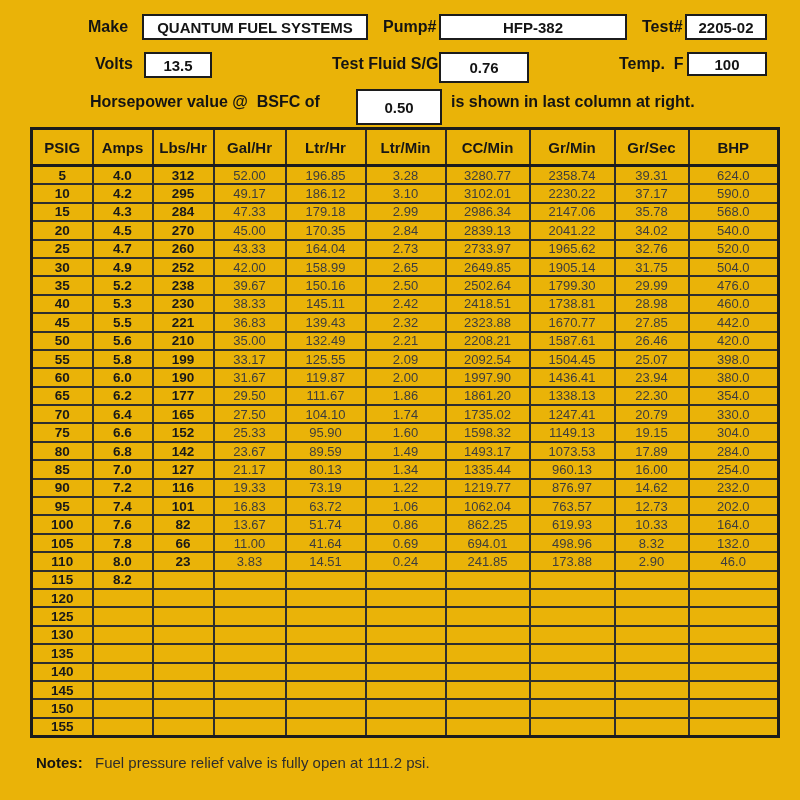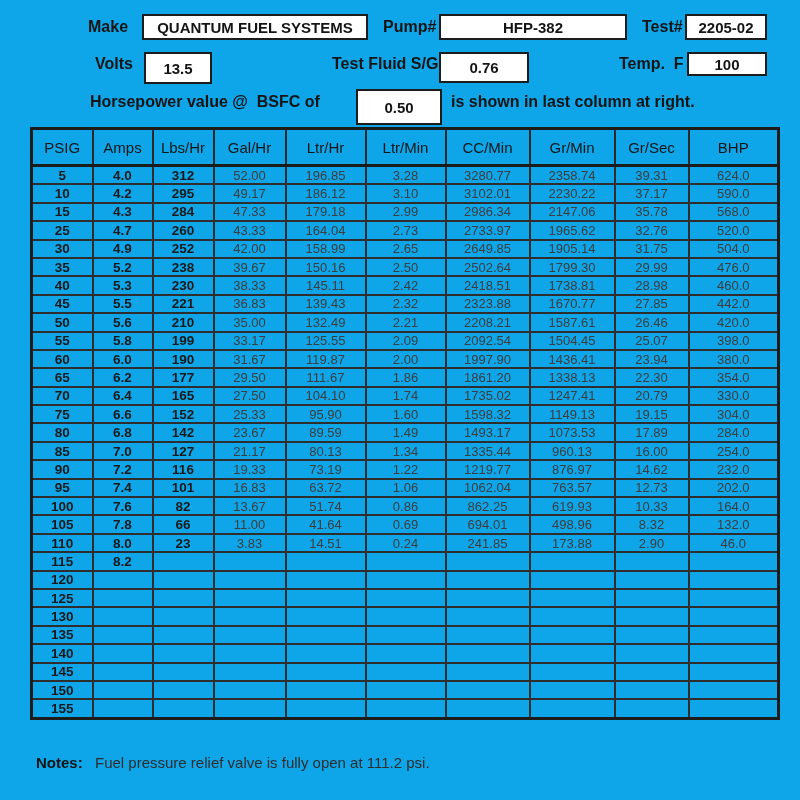--- a/index.html
+++ b/index.html
@@ -1,19 +1,19 @@
 <!DOCTYPE html>
 <html><head>
 <meta charset="utf-8">
 <style>
   html,body{margin:0;padding:0;background:#fff;}
   .page{
     position:relative;
     width:800px;height:800px;
-    background:#0ea5e9;
+    background:#eab308;
     font-family:"Liberation Sans", sans-serif;
     color:#111;
     overflow:hidden;
   }
   .lbl{
     position:absolute;
     font-weight:bold;
     font-size:16px;
     color:#141414;
     white-space:pre;
@@ -36,21 +36,21 @@
     width:747px;
     border-collapse:collapse;
     table-layout:fixed;
     border:3px solid #1c1c1c;
   }
   table.flow th{
     border:2px solid #2a2a2a;
     border-bottom:3px solid #1c1c1c;
     height:34px;
     font-size:15px;
-    font-weight:normal;
+    font-weight:bold;
     color:#161616;
     text-align:center;
     padding:0;
   }
   table.flow td{
     border:2px solid #2e2e2e;
     height:16.4px;
     font-size:13px;
     text-align:center;
     color:#3d3d3d;
@@ -87,21 +87,21 @@
   <span class="lbl" style="left:383px;top:18px;">Pump#</span>
   <div class="box" style="left:439px;top:14px;width:188px;height:26px;">
     <span>HFP-382</span>
   </div>
   <span class="lbl" style="left:642px;top:18px;">Test#</span>
   <div class="box" style="left:685px;top:14px;width:82px;height:26px;">
     <span>2205-02</span>
   </div>
 
   <span class="lbl" style="left:95px;top:55px;">Volts</span>
-  <div class="box" style="left:144px;top:52px;width:68px;height:32px;">
+  <div class="box" style="left:144px;top:52px;width:68px;height:26px;">
     <span>13.5</span>
   </div>
   <span class="lbl" style="left:332px;top:55px;">Test Fluid S/G</span>
   <div class="box" style="left:439px;top:52px;width:90px;height:31px;">
     <span>0.76</span>
   </div>
   <span class="lbl" style="left:619px;top:55px;">Temp.  F</span>
   <div class="box" style="left:687px;top:52px;width:80px;height:24px;">
     <span>100</span>
   </div>
@@ -170,20 +170,32 @@
           <td class="boldcol">284</td>
           <td>47.33</td>
           <td>179.18</td>
           <td>2.99</td>
           <td>2986.34</td>
           <td>2147.06</td>
           <td>35.78</td>
           <td>568.0</td>
         </tr>
         <tr>
+          <td class="boldcol">20</td>
+          <td class="boldcol">4.5</td>
+          <td class="boldcol">270</td>
+          <td>45.00</td>
+          <td>170.35</td>
+          <td>2.84</td>
+          <td>2839.13</td>
+          <td>2041.22</td>
+          <td>34.02</td>
+          <td>540.0</td>
+        </tr>
+        <tr>
           <td class="boldcol">25</td>
           <td class="boldcol">4.7</td>
           <td class="boldcol">260</td>
           <td>43.33</td>
           <td>164.04</td>
           <td>2.73</td>
           <td>2733.97</td>
           <td>1965.62</td>
           <td>32.76</td>
           <td>520.0</td>

